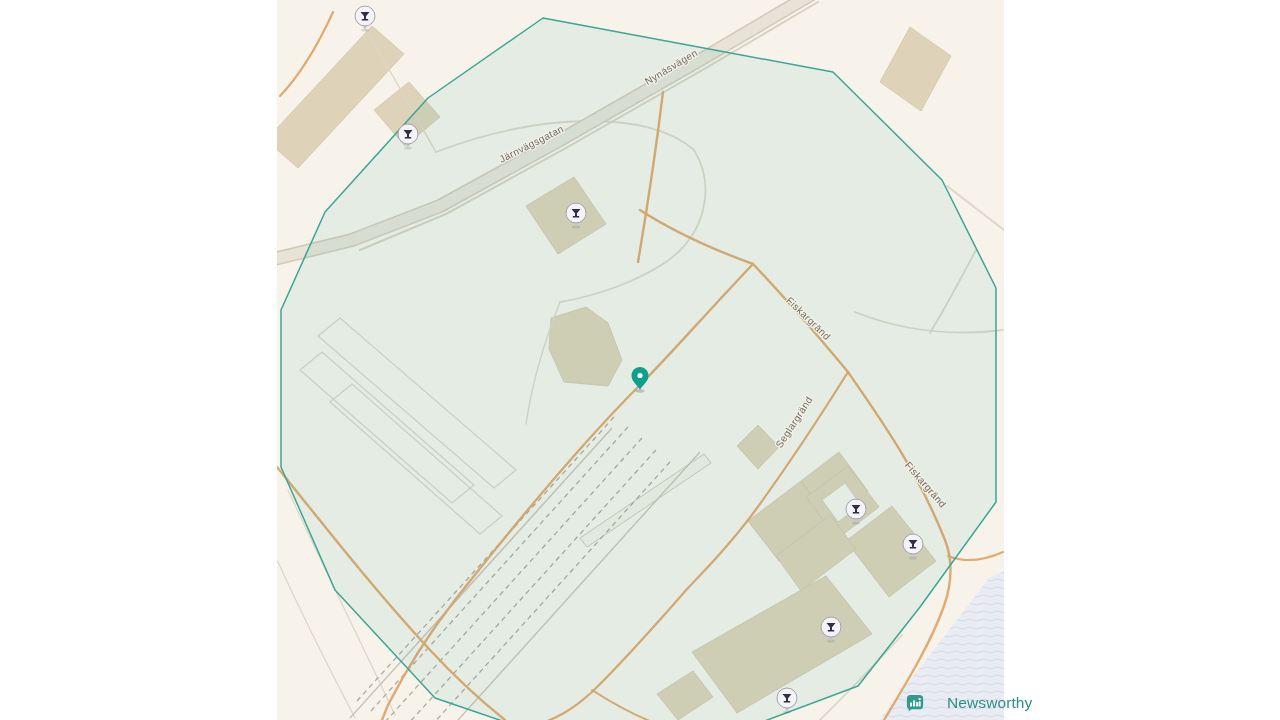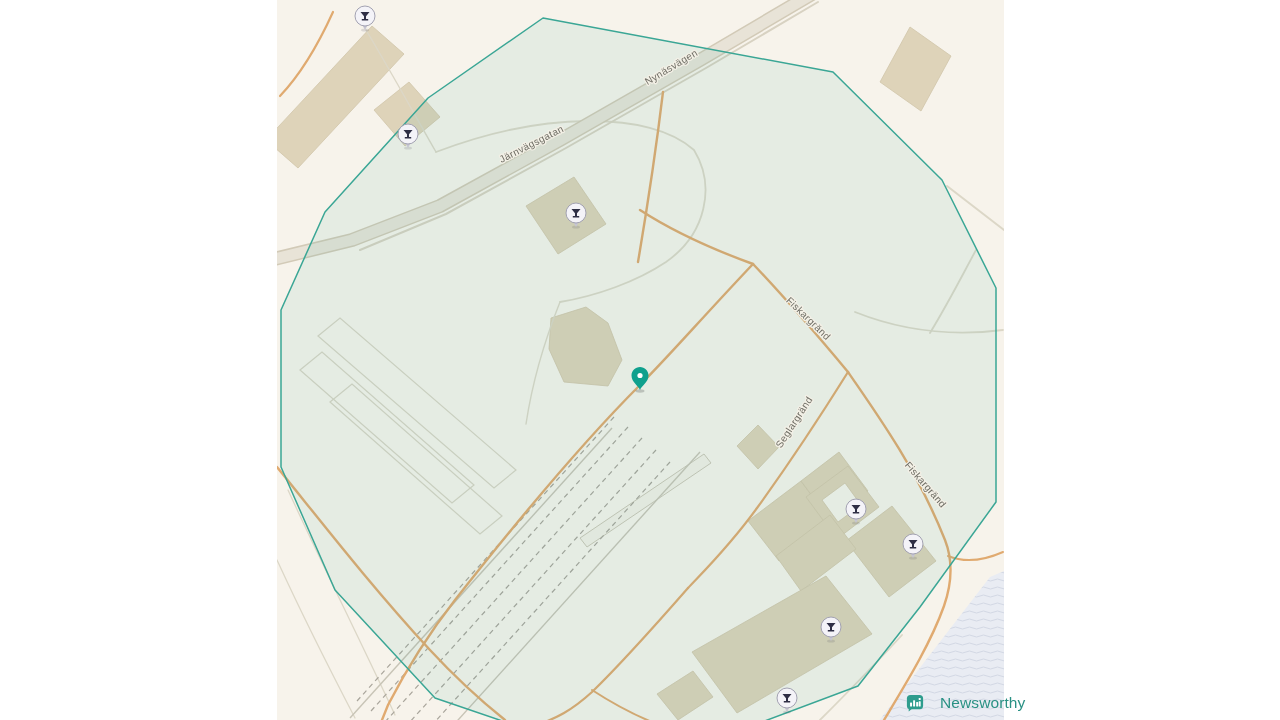--- a/index.html
+++ b/index.html
@@ -3,21 +3,21 @@
 <meta charset="utf-8">
 <style>
   html,body{margin:0;padding:0}
   body{width:1280px;height:720px;background:#ffffff;overflow:hidden;position:relative;
        font-family:"Liberation Sans",sans-serif}
   .map-wrap{position:absolute;left:277px;top:0;width:727px;height:720px;overflow:hidden;background:#f7f3eb}
   svg{display:block}
   .street-label{font-family:"Liberation Sans",sans-serif;font-size:10px;fill:#6e6d64;
        letter-spacing:.4px;text-anchor:middle;paint-order:stroke;stroke:#f3f0e6;
        stroke-width:2.6px;stroke-linejoin:round;font-weight:400}
-  .attribution{position:absolute;left:906px;top:694px;display:flex;gap:16px;
+  .attribution{position:absolute;left:906px;top:694px;display:flex;gap:23px;
        z-index:5;cursor:pointer;text-decoration:none}
   .attribution .brand{color:var(--brand-color,#2a9184);font-size:15.5px;font-weight:500;letter-spacing:.1px;line-height:18px}
 </style>
 </head>
 <body style="--brand-color: #2a9184;">
 
 <div class="map-wrap">
 <svg width="727" height="720" viewBox="277 0 727 720" xmlns="http://www.w3.org/2000/svg">
   <defs>
     <pattern id="waves" width="14" height="8" patternUnits="userSpaceOnUse">

